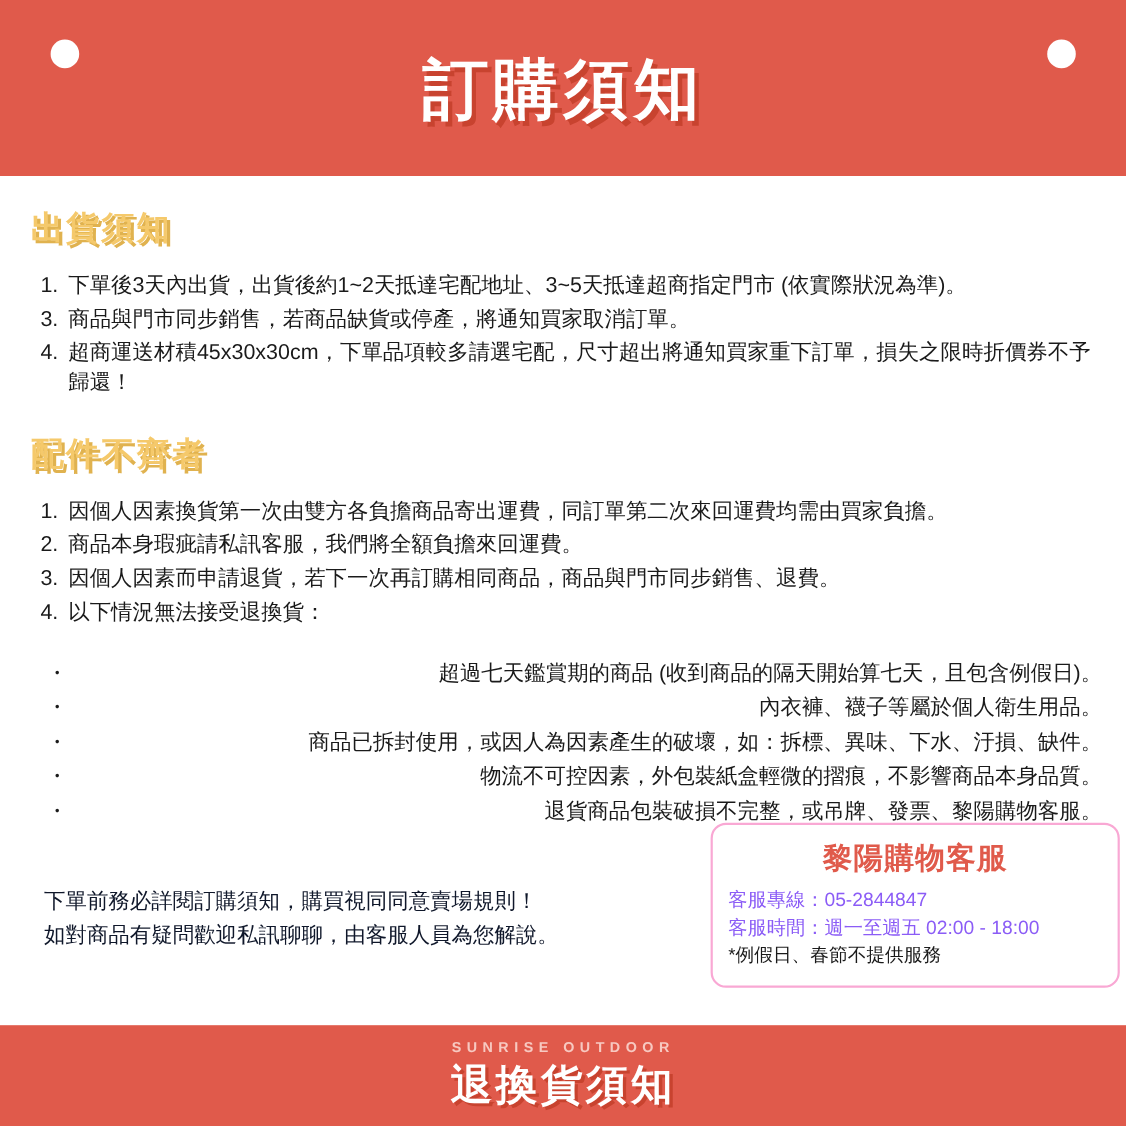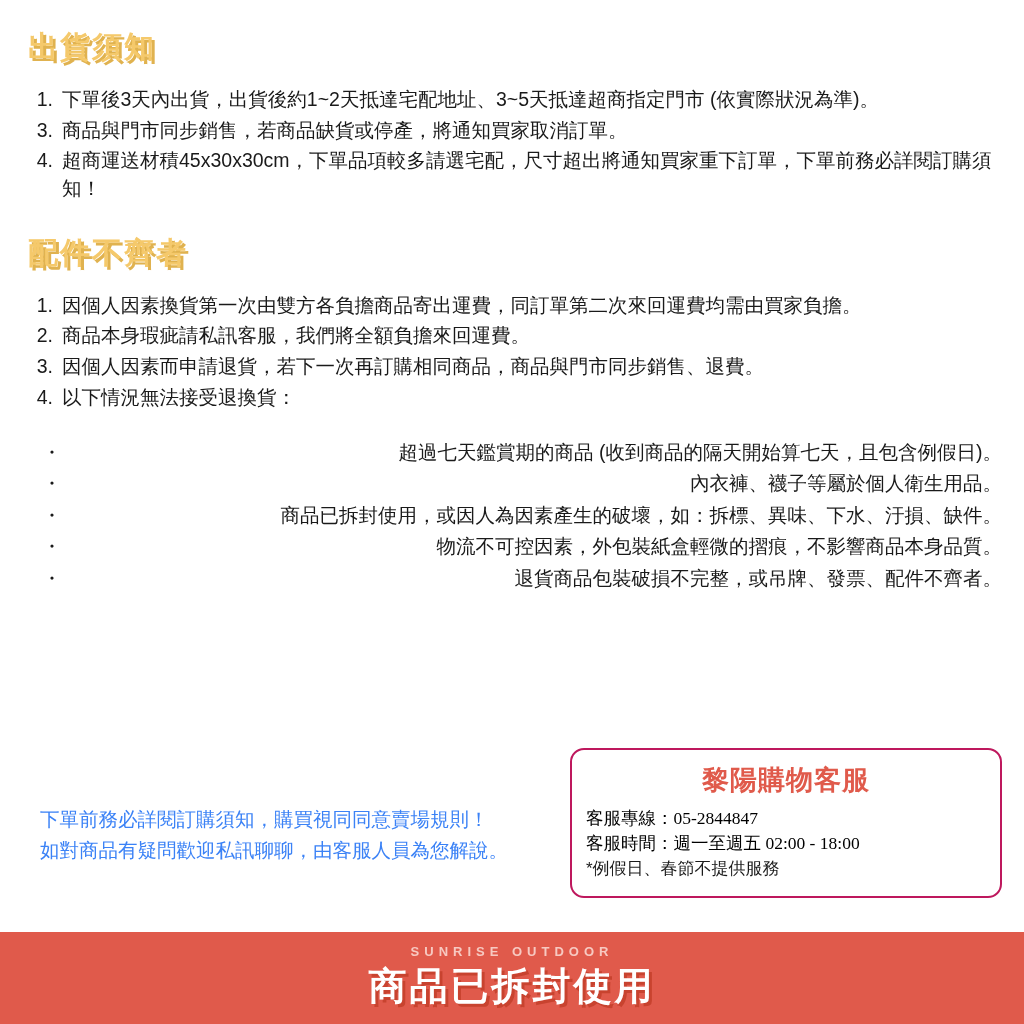--- a/index.html
+++ b/index.html
@@ -118,48 +118,48 @@
     left: -2px;
     top: 0;
   }
 
   .footnote {
     position: absolute;
     left: 40px;
     bottom: 66px;
     font-size: 19.5px;
     line-height: 1.6;
-    color: #3b82f6;
+    color: #0f172a;
   }
 
   
   .service-box {
     position: absolute;
-    right: 22px;
+    right: 6px;
     bottom: 34px;
-    width: 432px;
-    border: 2px solid #be185d;
+    width: 372px;
+    border: 2px solid #f9a8d4;
     border-radius: 14px;
     box-sizing: border-box;
     padding: 12px 14px 14px 14px;
     background: #ffffff;
   }
   .service-title {
     text-align: center;
     font-size: 27px;
     font-weight: bold;
     color: #e05a4b;
     letter-spacing: 1px;
     margin-bottom: 8px;
   }
   .service-line {
     font-size: 17.5px;
     line-height: 1.45;
-    color: #000000;
-    font-family: Liberation Serif, serif;
+    color: #8b5cf6;
+    font-family: Liberation Sans, sans-serif;
     white-space: nowrap;
   }
   .service-note {
     font-size: 17px;
     line-height: 1.45;
     color: #1a1a1a;
     margin-top: 1px;
   }
 
   
@@ -185,37 +185,42 @@
     color: #ffffff;
     letter-spacing: 3px;
     text-shadow: 3px 3px 0 #c8432f;
   }
 </style>
 </head>
 <body>
 
 <div class="page">
 
+  <div class="header">
+    <div class="punch left"></div>
+    <div class="punch right"></div>
+    <div class="header-title">訂購須知</div>
+  </div>
 
   <div class="body">
 
     <div class="section-title">出貨須知</div>
 
     <ol class="num-list list-shipping">
       <li>
         <span class="idx">1.</span>
         <span class="txt">下單後3天內出貨，出貨後約1~2天抵達宅配地址、3~5天抵達超商指定門市 (依實際狀況為準)。</span>
       </li>
       <li>
         <span class="idx">3.</span>
         <span class="txt">商品與門市同步銷售，若商品缺貨或停產，將通知買家取消訂單。</span>
       </li>
       <li>
         <span class="idx">4.</span>
-        <span class="txt">超商運送材積45x30x30cm，下單品項較多請選宅配，尺寸超出將通知買家重下訂單，下單前務必詳閱訂購須知！</span>
+        <span class="txt">超商運送材積45x30x30cm，下單品項較多請選宅配，尺寸超出將通知買家重下訂單，損失之限時折價券不予歸還！</span>
       </li>
     </ol>
 
     <div class="section-title second">配件不齊者</div>
 
     <ol class="num-list list-return">
       <li>
         <span class="idx">1.</span>
         <span class="txt">因個人因素換貨第一次由雙方各負擔商品寄出運費，同訂單第二次來回運費均需由買家負擔。</span>
       </li>
@@ -231,35 +236,35 @@
         <span class="idx">4.</span>
         <span class="txt">以下情況無法接受退換貨：</span>
       </li>
     </ol>
 
     <ul class="bullet-list">
       <li>超過七天鑑賞期的商品 (收到商品的隔天開始算七天，且包含例假日)。</li>
       <li>內衣褲、襪子等屬於個人衛生用品。</li>
       <li>商品已拆封使用，或因人為因素產生的破壞，如：拆標、異味、下水、汙損、缺件。</li>
       <li>物流不可控因素，外包裝紙盒輕微的摺痕，不影響商品本身品質。</li>
-      <li>退貨商品包裝破損不完整，或吊牌、發票、配件不齊者。</li>
+      <li>退貨商品包裝破損不完整，或吊牌、發票、黎陽購物客服。</li>
     </ul>
 
     <div class="footnote">
       <div>下單前務必詳閱訂購須知，購買視同同意賣場規則！</div>
       <div>如對商品有疑問歡迎私訊聊聊，由客服人員為您解說。</div>
     </div>
 
     <div class="service-box">
       <div class="service-title">黎陽購物客服</div>
       <div class="service-line">客服專線：05-2844847</div>
       <div class="service-line">客服時間：週一至週五 02:00 - 18:00</div>
       <div class="service-note">*例假日、春節不提供服務</div>
     </div>
 
   </div>
 
   <div class="footer">
     <div class="footer-sub">SUNRISE OUTDOOR</div>
-    <div class="footer-brand">商品已拆封使用</div>
+    <div class="footer-brand">退換貨須知</div>
   </div>
 
 </div>
 
 </body></html>

